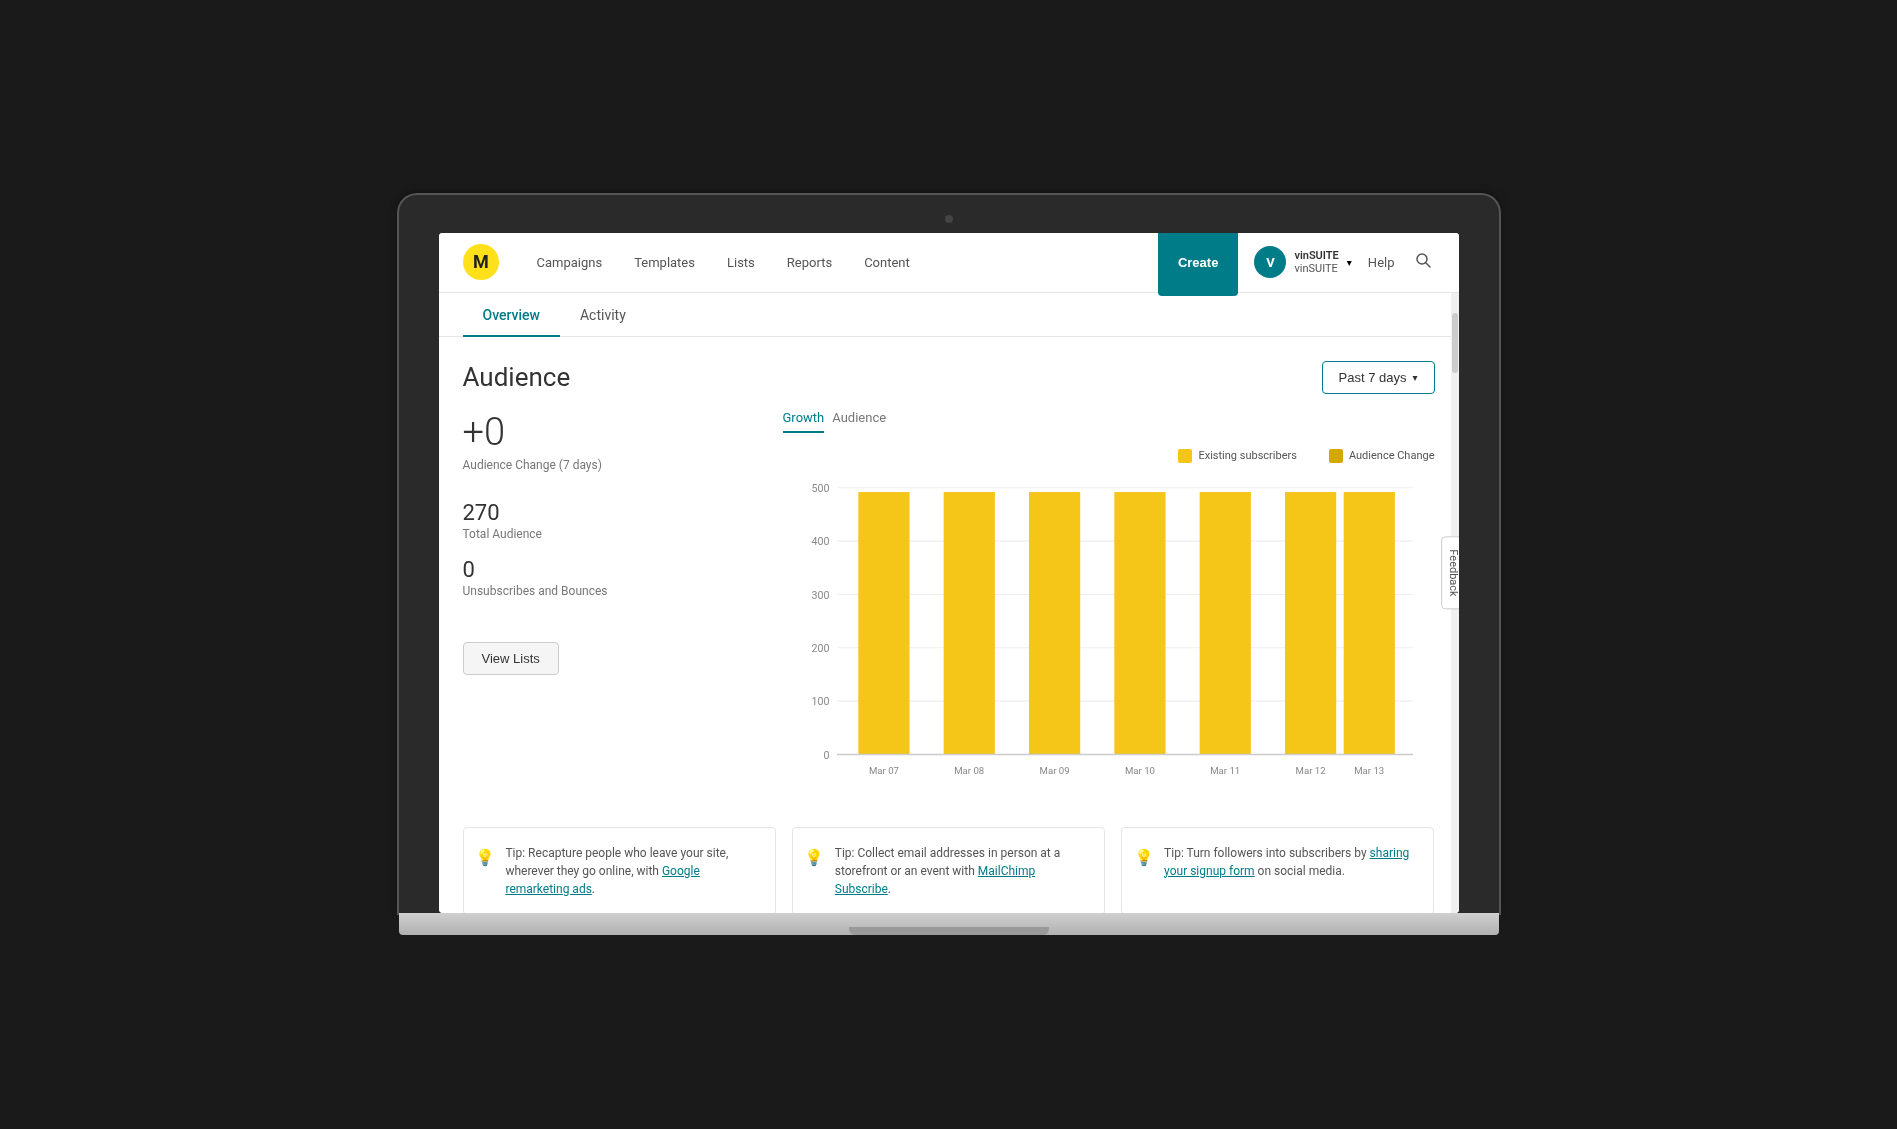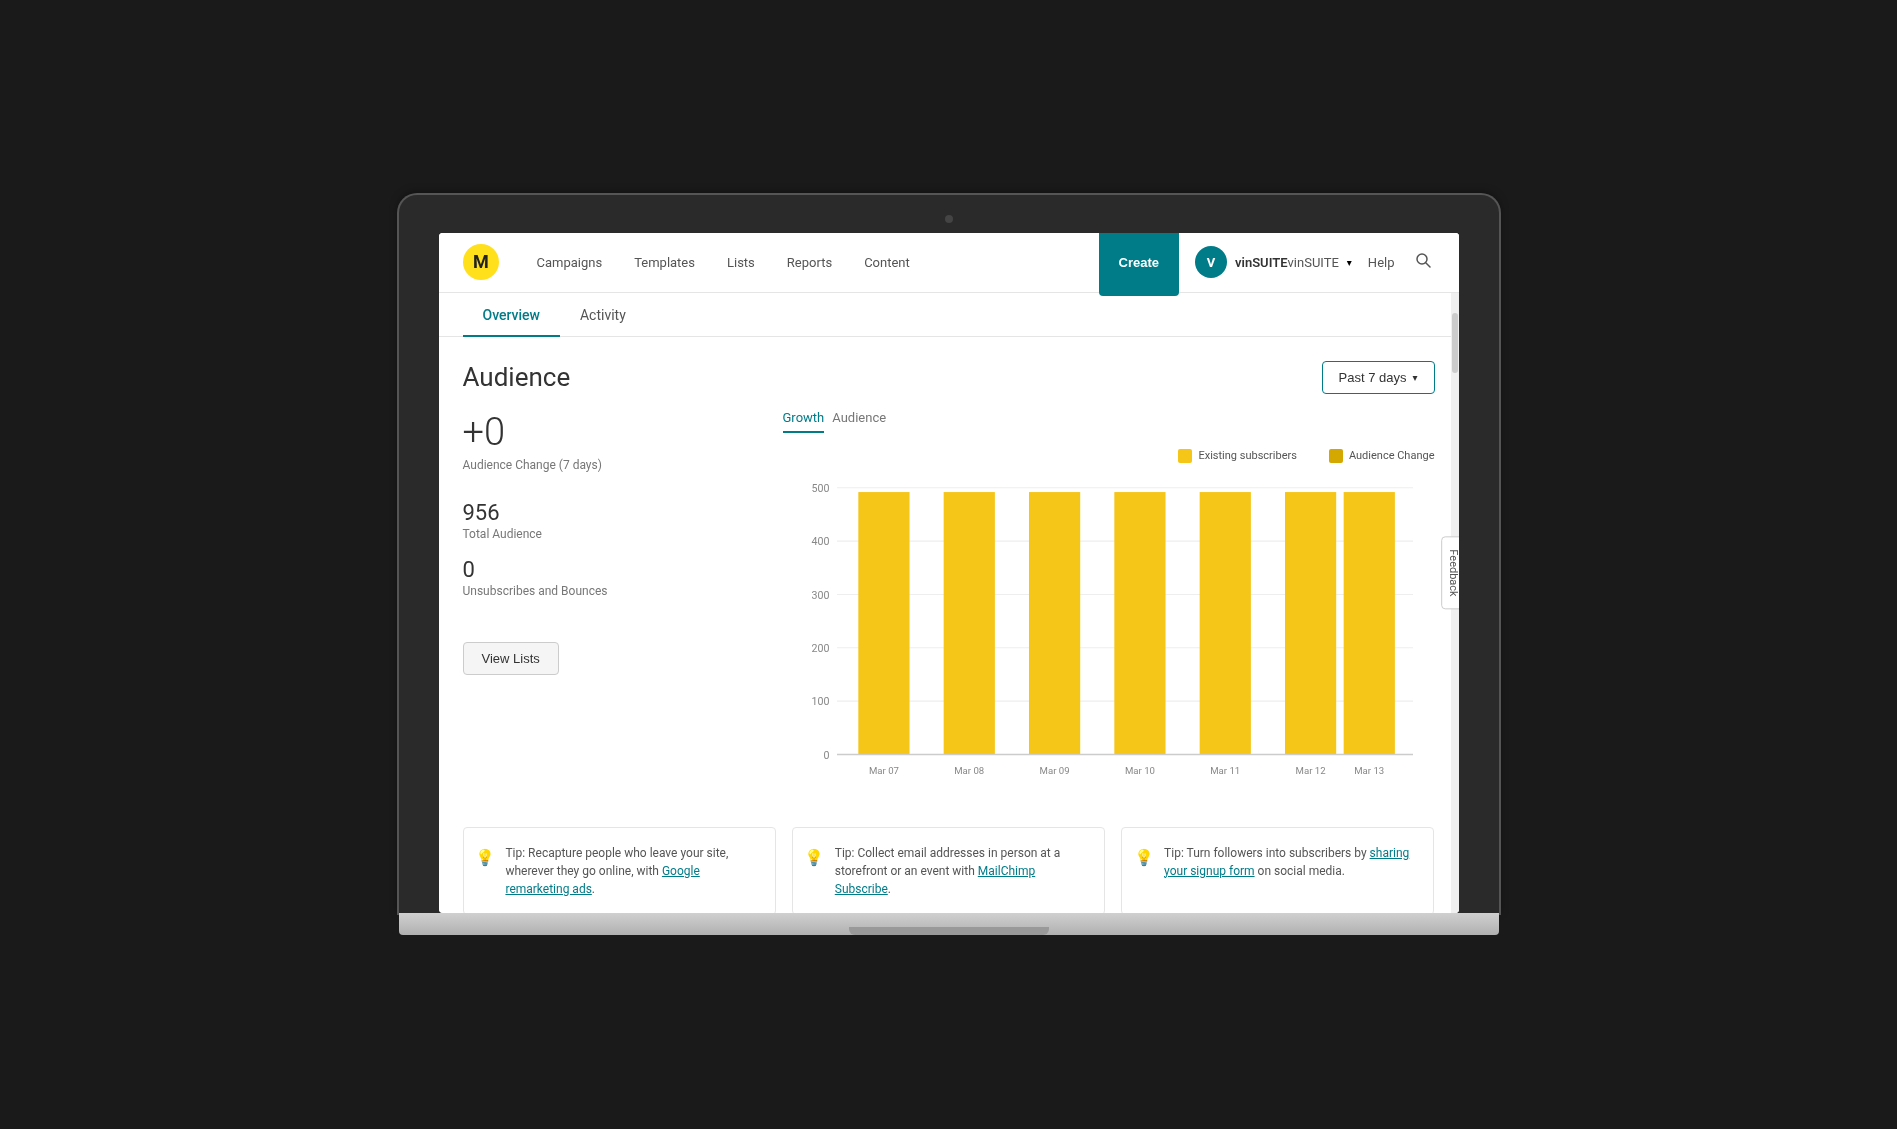--- a/index.html
+++ b/index.html
@@ -130,22 +130,22 @@
       display: flex;
       align-items: center;
       justify-content: center;
       font-size: 13px;
       font-weight: 700;
       cursor: pointer;
     }
 
     .user-info {
       display: flex;
-      flex-direction: row;
-      font-size: 13px;
+      flex-direction: column;
+      font-size: 11px;
       color: #555;
       cursor: pointer;
     }
     .user-info .name { font-weight: 600; color: #333; }
 
     .help-link {
       font-size: 13px;
       color: #555;
       cursor: pointer;
     }
@@ -424,21 +424,21 @@
             </button>
           </div>
 
           <div class="main-content">
 
             <div class="left-stats">
               <div class="audience-change-value">+0</div>
               <div class="audience-change-label">Audience Change (7 days)</div>
 
               <div class="stat-row">
-                <div class="stat-value">956</div>
+                <div class="stat-value">270</div>
                 <div class="stat-label">Total Audience</div>
               </div>
 
               <div class="stat-row">
                 <div class="stat-value">0</div>
                 <div class="stat-label">Unsubscribes and Bounces</div>
               </div>
 
               <button class="view-lists-btn">View Lists</button>
             </div>

